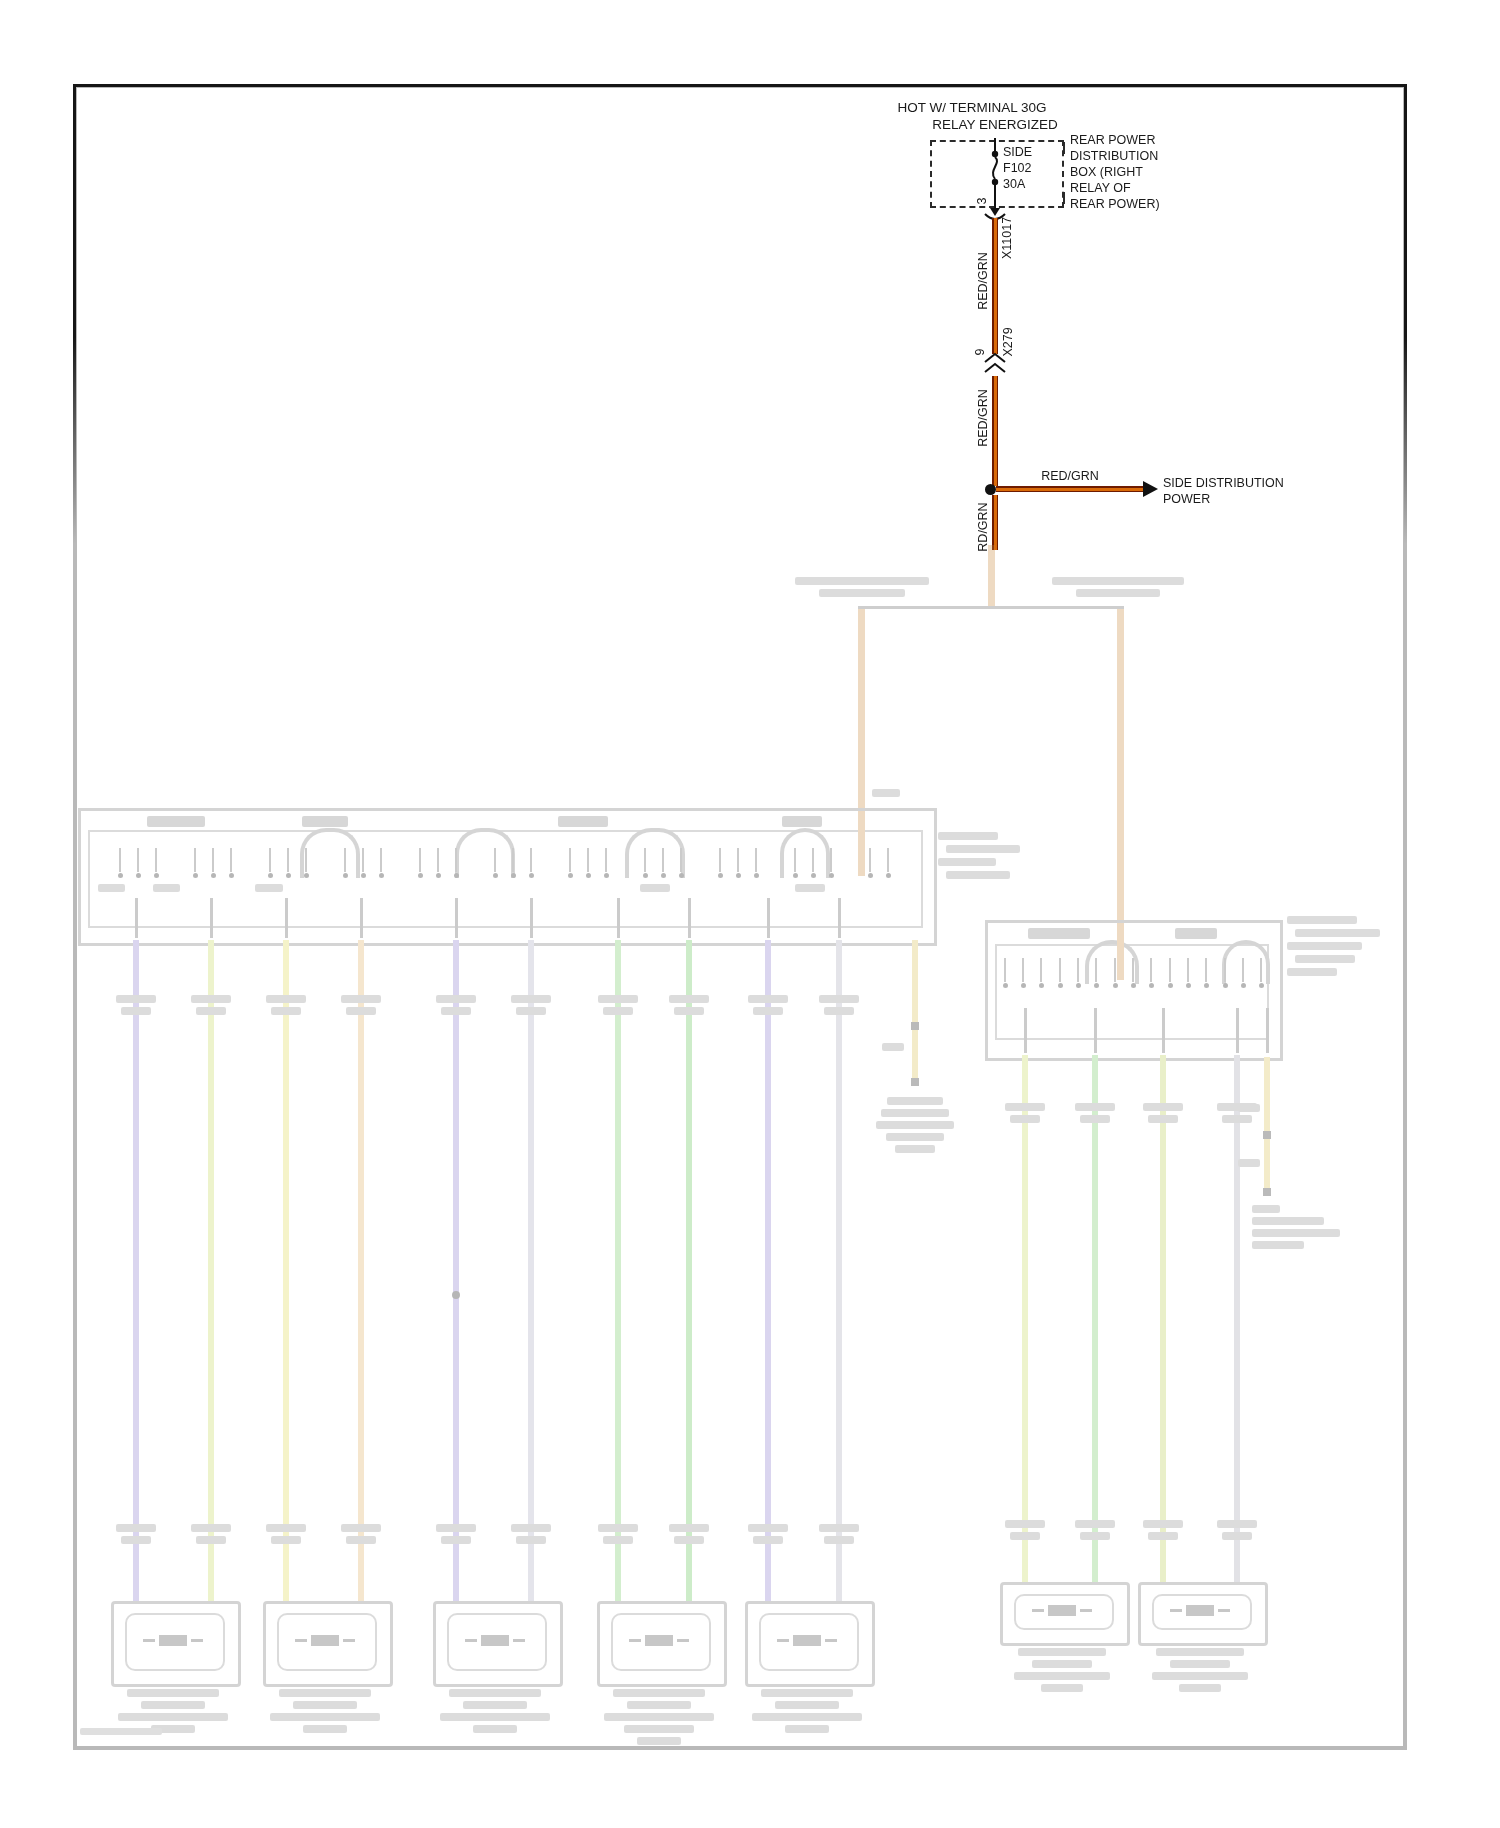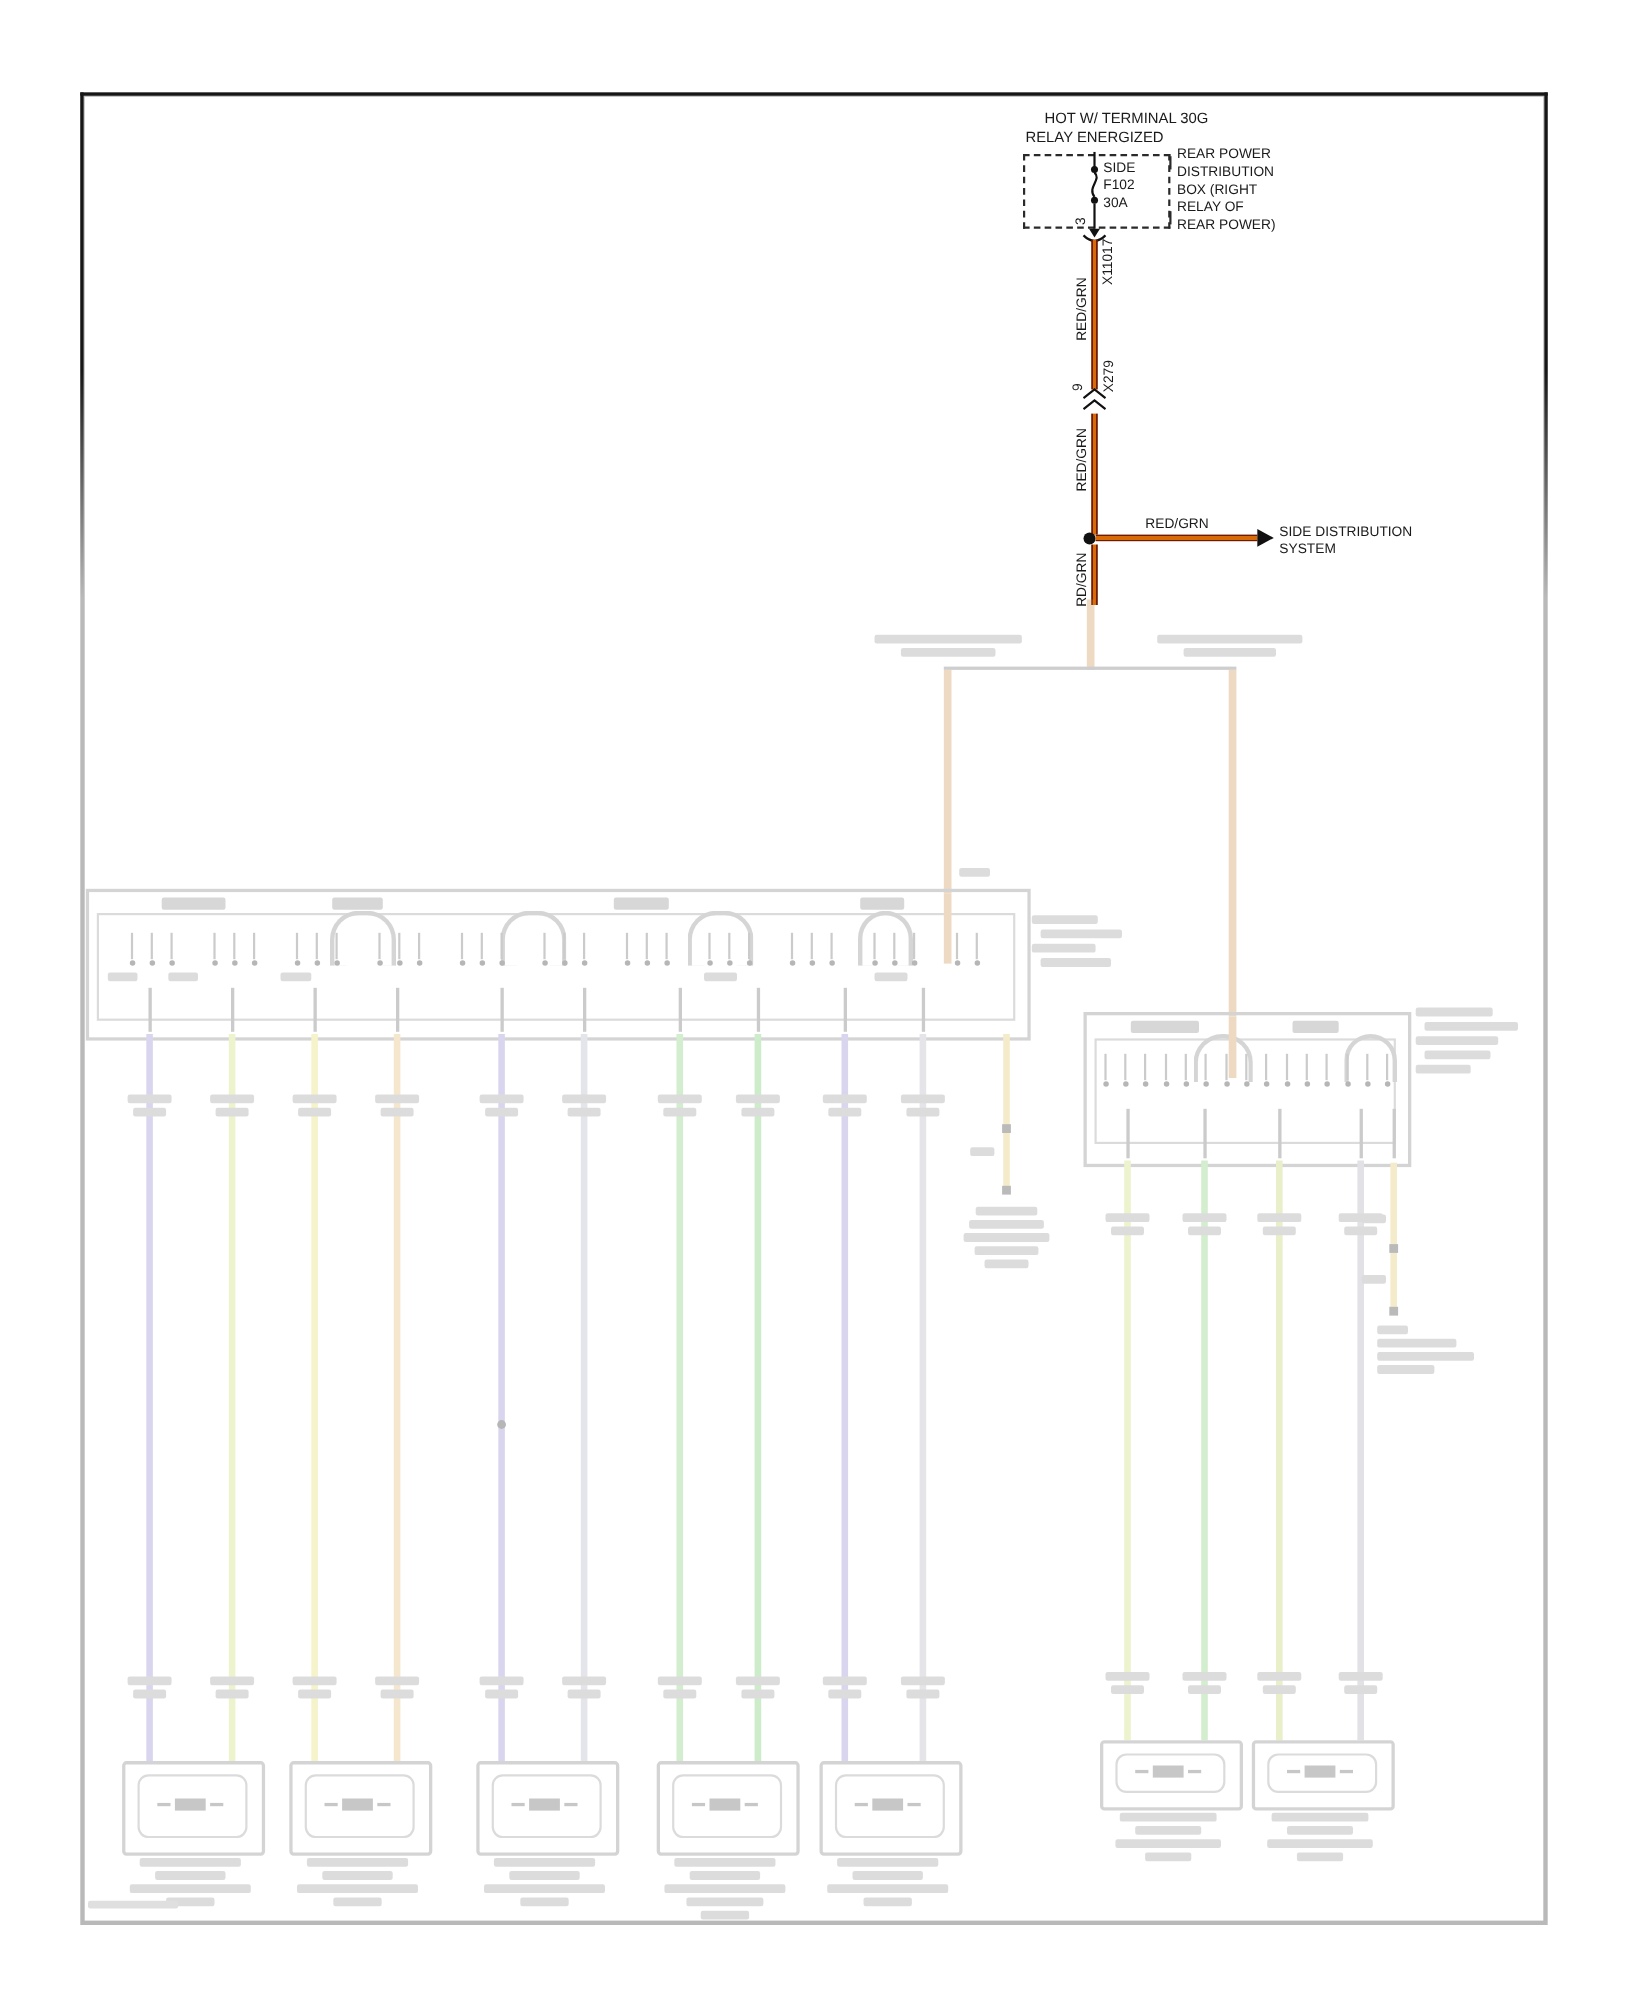--- a/index.html
+++ b/index.html
@@ -27,21 +27,21 @@
 </head>
 <body>
 
 <div id="canvas">
 
   <div class="abs" id="border-faded"></div>
   <div class="abs" id="border-top"></div>
   <div class="abs" id="border-left"></div>
   <div class="abs" id="border-right"></div>
 
-  <div class="txt ctr" style="left:1024px;top:100px;font-size:13.5px;">HOT W/ TERMINAL 30G</div>
+  <div class="txt ctr" style="left:972px;top:100px;font-size:13.5px;">HOT W/ TERMINAL 30G</div>
   <div class="txt ctr" style="left:995px;top:117px;font-size:13.5px;">RELAY ENERGIZED</div>
 
   <div class="abs dashedbox" style="left:930px;top:140px;width:130px;height:64px;"></div>
 
   <svg class="abs" style="left:975px;top:138px;" width="40" height="92" viewBox="0 0 40 92">
     <line x1="20" y1="0" x2="20" y2="14" stroke="#111" stroke-width="2"></line>
     <circle cx="20" cy="16" r="3.2" fill="#111"></circle>
     <path d="M20,19 C27,25 13,32 20,41" fill="none" stroke="#111" stroke-width="2"></path>
     <circle cx="20" cy="44" r="3.2" fill="#111"></circle>
     <line x1="20" y1="47" x2="20" y2="70" stroke="#111" stroke-width="2"></line>
@@ -76,21 +76,21 @@
 
   <div class="abs" id="wire-main-mid" style="left: 992px; top: 376px; width: 6px; height: 110px; background: linear-gradient(90deg, rgb(110, 27, 0) 0px, rgb(110, 27, 0) 1.5px, rgb(217, 106, 8) 1.5px, rgb(217, 106, 8) 4.5px, rgb(110, 27, 0) 4.5px, rgb(110, 27, 0) 6px);"></div>
   <div class="vlabel" style="left:983px;top:418px;">RED/GRN</div>
 
   <div class="dot" style="left:985px;top:484px;width:11px;height:11px;"></div>
 
   <div class="abs" id="wire-branch" style="left: 996px; top: 486px; width: 147px; height: 6px; background: linear-gradient(rgb(110, 27, 0) 0px, rgb(110, 27, 0) 1.5px, rgb(217, 106, 8) 1.5px, rgb(217, 106, 8) 4.5px, rgb(110, 27, 0) 4.5px, rgb(110, 27, 0) 6px);"></div>
   <div class="txt ctr" style="left:1070px;top:468px;">RED/GRN</div>
   <div class="abs" style="left:1143px;top:481px;width:0;height:0;border-left:15px solid #111;border-top:8px solid transparent;border-bottom:8px solid transparent;"></div>
   <div class="txt" style="left:1163px;top:475px;">SIDE DISTRIBUTION</div>
-  <div class="txt" style="left:1163px;top:491px;">SYSTEM</div>
+  <div class="txt" style="left:1163px;top:491px;">POWER</div>
 
   <div class="abs" id="wire-main-low" style="left: 992px; top: 495px; width: 6px; height: 55px; background: linear-gradient(90deg, rgb(110, 27, 0) 0px, rgb(110, 27, 0) 1.5px, rgb(217, 106, 8) 1.5px, rgb(217, 106, 8) 4.5px, rgb(110, 27, 0) 4.5px, rgb(110, 27, 0) 6px);"></div>
   <div class="vlabel" style="left:983px;top:527px;">RD/GRN</div>
 
   <div id="faded-layer">
       <div class="abs" style="position: absolute; left: 987.5px; top: 545px; width: 7px; height: 64px; background: rgb(200, 134, 58);"></div>
       <div class="abs" style="position: absolute; left: 858px; top: 606px; width: 266px; height: 3px; background: rgb(95, 95, 95);"></div>
       <div class="bar" style="position: absolute; left: 795px; top: 577px; width: 134px; height: 8px; background: rgb(143, 143, 143);"></div>
       <div class="bar" style="position: absolute; left: 819px; top: 589px; width: 86px; height: 8px; background: rgb(143, 143, 143);"></div>
       <div class="bar" style="position: absolute; left: 1052px; top: 577px; width: 132px; height: 8px; background: rgb(143, 143, 143);"></div>

